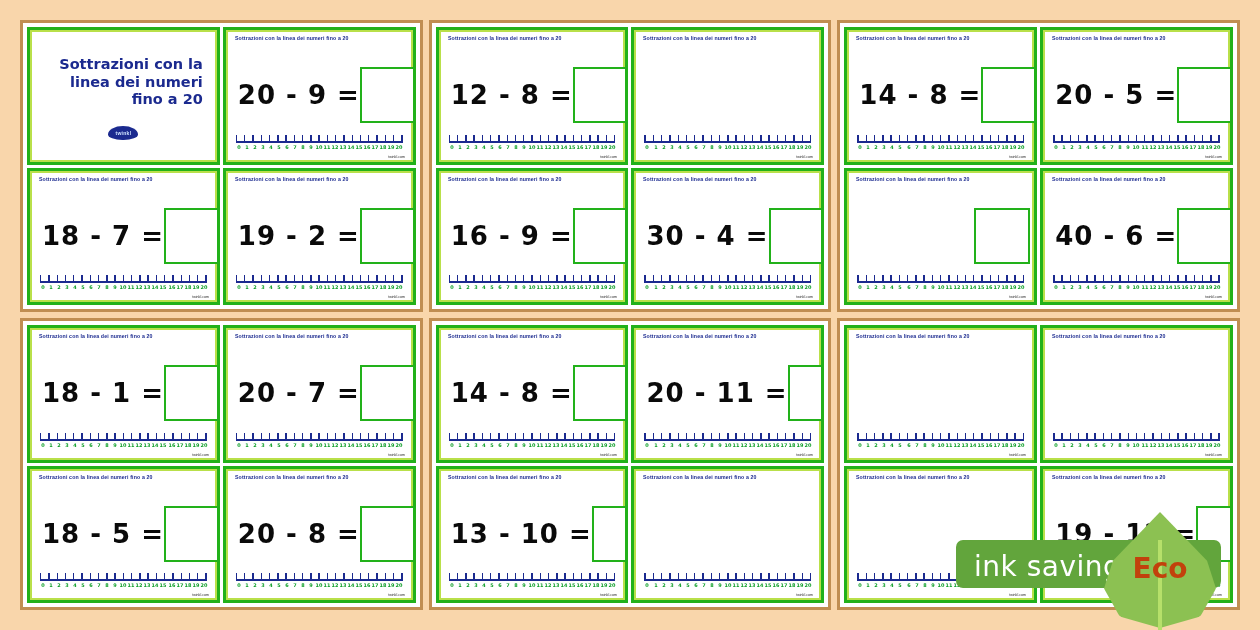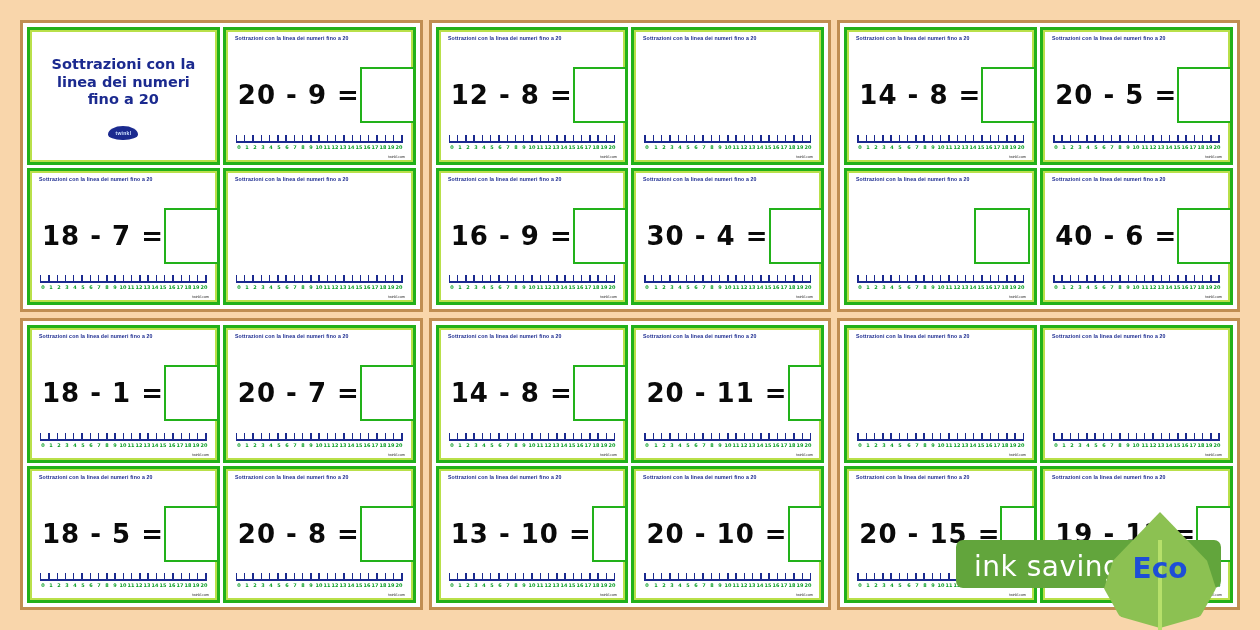--- a/index.html
+++ b/index.html
@@ -117,27 +117,27 @@
     font-size:2.6px;
     color:#2b2b2b;
     transform:scale(1.4);
     transform-origin:right bottom;
     white-space:nowrap;
   }
   
   .title-card .title-text{
     position:absolute;
     left:0;right:0;top:26px;
-    text-align:center;
+    text-align:right;
     font-size:14.5px;
     font-weight:bold;
     color:#1b2a8f;
     line-height:1.22;
     font-family:"DejaVu Sans", sans-serif;
-    padding:0 0;
+    padding:0 14px;
     box-sizing:border-box;
   }
   .logo{
     position:absolute;
     left:50%;transform:translateX(-50%);
     bottom:22px;
     width:30px;height:14px;
     background:#1b2a8f;
     border-radius:50% 50% 48% 48% / 60% 60% 40% 40%;
     display:flex;align-items:center;justify-content:center;
@@ -185,21 +185,21 @@
     width:4px;height:110px;
     margin-left:-2px;
     background:#b6e06a;
   }
   .eco-word{
     position:absolute;
     left:0;right:0;top:40px;
     text-align:center;
     font-size:28px;
     font-weight:bold;
-    color:#1d4ed8;
+    color:#c2410c;
     font-family:"DejaVu Sans", sans-serif;
   }
 </style>
 </head>
 <body>
 
 <div id="board">
     <div class="sheet">
       <div class="card title-card">
         <div class="title-text">
@@ -318,20 +318,24 @@
             <div class="nl-num">17</div>
             <div class="nl-num">18</div>
             <div class="nl-num">19</div>
             <div class="nl-num">20</div>
           </div>
         </div>
         <div class="card-footer">twinkl.com</div>
       </div>
       <div class="card">
         <div class="card-header">Sottrazioni con la linea dei numeri fino a 20</div>
+        <div class="eq-row">
+          <div class="eq-text">19 - 2 =</div>
+          <div class="answer-box"></div>
+        </div>
         <div class="numline">
           <div class="nl-bar">
             <div class="nl-tick"></div>
             <div class="nl-tick"></div>
             <div class="nl-tick"></div>
             <div class="nl-tick"></div>
             <div class="nl-tick"></div>
             <div class="nl-tick"></div>
             <div class="nl-tick"></div>
             <div class="nl-tick"></div>
@@ -1213,24 +1217,20 @@
             <div class="nl-num">17</div>
             <div class="nl-num">18</div>
             <div class="nl-num">19</div>
             <div class="nl-num">20</div>
           </div>
         </div>
         <div class="card-footer">twinkl.com</div>
       </div>
       <div class="card">
         <div class="card-header">Sottrazioni con la linea dei numeri fino a 20</div>
-        <div class="eq-row">
-          <div class="eq-text">20 - 10 =</div>
-          <div class="answer-box"></div>
-        </div>
         <div class="numline">
           <div class="nl-bar">
             <div class="nl-tick"></div>
             <div class="nl-tick"></div>
             <div class="nl-tick"></div>
             <div class="nl-tick"></div>
             <div class="nl-tick"></div>
             <div class="nl-tick"></div>
             <div class="nl-tick"></div>
             <div class="nl-tick"></div>
@@ -1375,24 +1375,20 @@
             <div class="nl-num">17</div>
             <div class="nl-num">18</div>
             <div class="nl-num">19</div>
             <div class="nl-num">20</div>
           </div>
         </div>
         <div class="card-footer">twinkl.com</div>
       </div>
       <div class="card">
         <div class="card-header">Sottrazioni con la linea dei numeri fino a 20</div>
-        <div class="eq-row">
-          <div class="eq-text">20 - 15 =</div>
-          <div class="answer-box"></div>
-        </div>
         <div class="numline">
           <div class="nl-bar">
             <div class="nl-tick"></div>
             <div class="nl-tick"></div>
             <div class="nl-tick"></div>
             <div class="nl-tick"></div>
             <div class="nl-tick"></div>
             <div class="nl-tick"></div>
             <div class="nl-tick"></div>
             <div class="nl-tick"></div>

